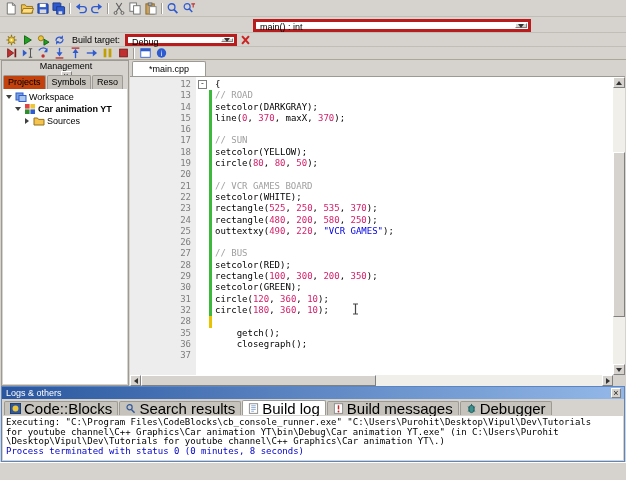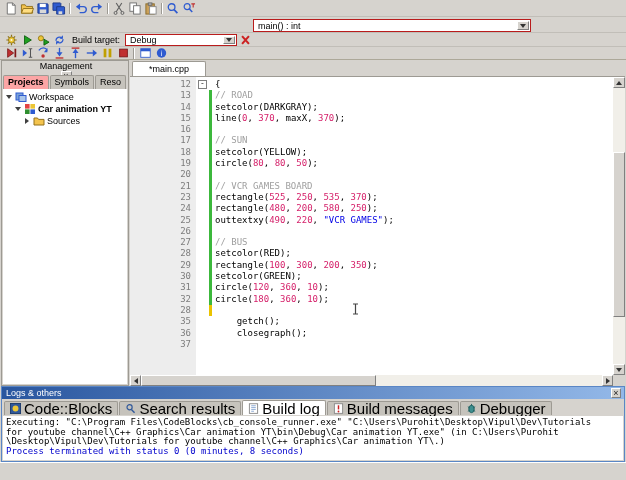--- a/index.html
+++ b/index.html
@@ -10,36 +10,36 @@
 #tb1{top:0;height:17px;}
 #tb2{top:17px;height:16px;}
 #tb3{top:33px;height:14px;}
 #tb4{top:47px;height:13px;border-bottom:1px solid #aca899;}
 .tbi{width:16px;height:13px;display:inline-flex;align-items:center;justify-content:center;flex:0 0 16px;}
 .tbi svg{width:13px;height:12px;display:block;}
 #tb1 .tbi{height:15px;}
 #tb1 .tbi svg{width:14px;height:13px;}
 .sep{flex:0 0 2px;height:11px;border-left:1px solid #9d9a93;border-right:1px solid #fff;margin:0 2px;}
 .tblabel{font-size:9px;margin:0 3px 0 5px;white-space:nowrap;}
-.combo{position:relative;background:#fff;border:1px solid #b91c1c;height:13px;font-size:9px;display:flex;align-items:flex-end;padding:0 15px 0 4px;}
+.combo{position:relative;background:#fff;border:3px solid #b91c1c;height:13px;font-size:9px;display:flex;align-items:flex-start;padding:0 15px 0 4px;}
 #symbol-combo{position:absolute;left:253px;top:2px;width:278px;}
 #target-combo{width:112px;margin-left:2px;height:12px;}
 .combo-text{white-space:nowrap;overflow:hidden;}
 .arrowbtn{position:absolute;right:1px;top:1px;bottom:1px;width:12px;background:#d6d3ce;border:1px solid;border-color:#fff #808080 #808080 #fff;display:flex;align-items:center;justify-content:center;}
 .tri-down{width:0;height:0;border-left:3px solid transparent;border-right:3px solid transparent;border-top:4px solid #333;}
 .tri-up{width:0;height:0;border-left:3px solid transparent;border-right:3px solid transparent;border-bottom:4px solid #333;}
 .tri-left{width:0;height:0;border-top:3px solid transparent;border-bottom:3px solid transparent;border-right:4px solid #333;}
 .tri-right{width:0;height:0;border-top:3px solid transparent;border-bottom:3px solid transparent;border-left:4px solid #333;}
 .hdr-x{width:11px;height:11px;line-height:9px;text-align:center;font-size:9px;background:#d6d3ce;border:1px solid;border-color:#fff #808080 #808080 #fff;color:#222;}
 
 #mgmt{position:absolute;left:1px;top:60px;width:128px;height:326px;background:#d6d3ce;border:1px solid #9d9a93;}
 #mgmt-header{height:13px;display:flex;align-items:center;justify-content:space-between;padding:0 2px 0 4px;font-size:9px;flex-direction:column;}
 #mgmt-tabs{height:15px;display:flex;align-items:flex-end;padding-left:1px;background:#d6d3ce;overflow:hidden;}
 .mtab{font-size:9px;padding:1px 4px 2px;background:#c6c3bc;border:1px solid #9d9a93;border-bottom:none;border-radius:2px 2px 0 0;margin-right:1px;white-space:nowrap;}
-.mtab.active{background:#fca5a5;font-weight:bold;}
+.mtab.active{background:#c2410c;}
 #tree{position:absolute;left:1px;right:1px;top:28px;bottom:1px;background:#fff;padding-top:2px;overflow:hidden;}
 .trow{display:flex;align-items:center;height:12px;font-size:9px;white-space:nowrap;}
 .expander{width:9px;height:9px;position:relative;flex:0 0 9px;}
 .expander.open::before{content:"";position:absolute;left:1px;top:2px;border-left:3px solid transparent;border-right:3px solid transparent;border-top:4px solid #404040;}
 .expander.closed::before{content:"";position:absolute;left:2px;top:1px;border-top:3px solid transparent;border-bottom:3px solid transparent;border-left:4px solid #404040;}
 .ticon{width:12px;height:12px;margin:0 2px 0 1px;flex:0 0 12px;}
 .ticon svg{width:12px;height:12px;display:block;}
 
 #editor{position:absolute;left:130px;top:60px;width:495px;height:326px;}
 #etabbar{position:absolute;left:0;top:0;right:0;height:17px;border-bottom:1px solid #9d9a93;display:flex;align-items:flex-end;padding-left:2px;background:#d6d3ce;}
@@ -388,20 +388,26 @@
         <span class="bar g"></span>
         <span class="codeln"></span>
       </div>
       <div class="cl">
         <span class="num">21</span>
         <span class="fold"></span>
         <span class="bar g"></span>
         <span class="codeln"><span class="tk-c">// VCR GAMES BOARD</span></span>
       </div>
       <div class="cl">
+        <span class="num">22</span>
+        <span class="fold"></span>
+        <span class="bar g"></span>
+        <span class="codeln"><span class="tk-p">setcolor(WHITE);</span></span>
+      </div>
+      <div class="cl">
         <span class="num">23</span>
         <span class="fold"></span>
         <span class="bar g"></span>
         <span class="codeln"><span class="tk-p">rectangle(</span><span class="tk-n">525</span><span class="tk-p">, </span><span class="tk-n">250</span><span class="tk-p">, </span><span class="tk-n">535</span><span class="tk-p">, </span><span class="tk-n">370</span><span class="tk-p">);</span></span>
       </div>
       <div class="cl">
         <span class="num">24</span>
         <span class="fold"></span>
         <span class="bar g"></span>
         <span class="codeln"><span class="tk-p">rectangle(</span><span class="tk-n">480</span><span class="tk-p">, </span><span class="tk-n">200</span><span class="tk-p">, </span><span class="tk-n">580</span><span class="tk-p">, </span><span class="tk-n">250</span><span class="tk-p">);</span></span>

